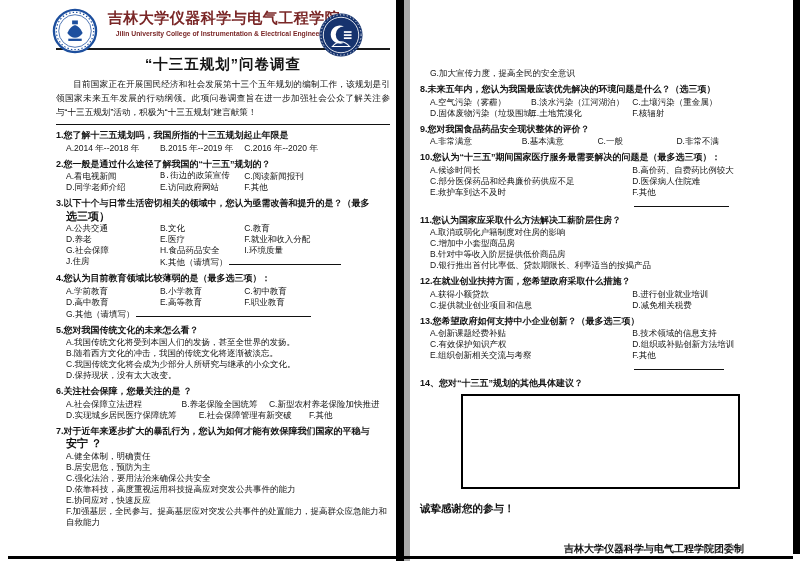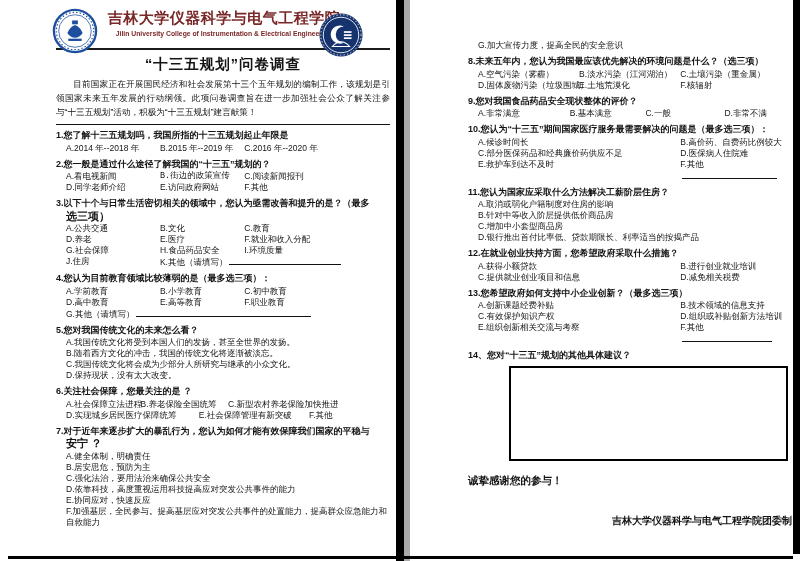--- a/index.html
+++ b/index.html
@@ -8,21 +8,21 @@
     background:#ffffff;color:#141414;
     font-family:"Liberation Sans","DejaVu Sans",sans-serif;
   }
   
   .divider-black{position:absolute;left:396px;top:0;width:8px;height:561px;background:#000;}
   .divider-gray{position:absolute;left:404px;top:0;width:6px;height:561px;background:#a9a9a9;}
   .right-edge{position:absolute;left:793px;top:0;width:7px;height:554px;background:#000;}
   .bottom-line{position:absolute;left:8px;top:556px;width:785px;height:3px;background:#000;}
 
   #content-left{position:absolute;left:56px;top:4px;width:334px;}
-  #content-right{position:absolute;left:420px;top:40px;width:326px;margin-left:48px;}
+  #content-right{position:absolute;left:420px;top:68px;width:326px;}
 
   
   .header{position:relative;height:41px;border-bottom:2px solid #1a1a1a;padding-left:46px;padding-right:44px;}
   .school-cn{font-size:15px;font-weight:bold;letter-spacing:.5px;text-align:center;line-height:22px;margin-top:3px;white-space:nowrap;}
   .school-en{font-size:6.8px;font-weight:bold;text-align:center;line-height:9px;white-space:nowrap;}
   .seal-left{position:absolute;left:-4px;top:1px;width:46px;height:46px;}
   .seal-right{position:absolute;right:26px;top:5px;width:46px;height:46px;}
 
   .doc-title{text-align:center;font-size:14.5px;font-weight:bold;letter-spacing:1px;margin:5px 0 3px;}
   .intro{font-size:8.6px;line-height:14px;text-align:justify;text-indent:2em;border-bottom:1.5px solid #111;padding-bottom:5px;}
@@ -166,21 +166,21 @@
           <div class="opt-row">
             <span class="opt-cell last"><span>D.保持现状，没有太大改变。</span></span>
           </div>
         </div>
       </div>
       <div class="q">
         <div class="q-title">6.关注社会保障，您最关注的是 ？</div>
         <div class="opts">
           <div class="opt-row">
             <span class="opt-cell" style="width: 23%;"><span>A.社会保障立法进程</span></span>
-            <span class="opt-cell" style="width: 27%;"><span>B.养老保险全国统筹</span></span>
+            <span class="opt-cell" style="width: 27%; margin-left: 41px;"><span>B.养老保险全国统筹</span></span>
             <span class="opt-cell last"><span>C.新型农村养老保险加快推进</span></span>
           </div>
           <div class="opt-row">
             <span class="opt-cell" style="width: 41%;"><span>D.实现城乡居民医疗保障统筹</span></span>
             <span class="opt-cell" style="width: 34%;"><span>E.社会保障管理有新突破</span></span>
             <span class="opt-cell last"><span>F.其他</span></span>
           </div>
         </div>
       </div>
       <div class="q">
@@ -256,24 +256,24 @@
           </div>
         </div>
       </div>
       <div class="q">
         <div class="q-title">11.您认为国家应采取什么方法解决工薪阶层住房？</div>
         <div class="opts">
           <div class="opt-row">
             <span class="opt-cell last"><span>A.取消或弱化户籍制度对住房的影响</span></span>
           </div>
           <div class="opt-row">
+            <span class="opt-cell last"><span>C.增加中小套型商品房</span></span>
+          </div>
+          <div class="opt-row">
             <span class="opt-cell last"><span>B.针对中等收入阶层提供低价商品房</span></span>
-          </div>
-          <div class="opt-row">
-            <span class="opt-cell last"><span>C.增加中小套型商品房</span></span>
           </div>
           <div class="opt-row">
             <span class="opt-cell last"><span>D.银行推出首付比率低、贷款期限长、利率适当的按揭产品</span></span>
           </div>
         </div>
       </div>
       <div class="q">
         <div class="q-title">12.在就业创业扶持方面，您希望政府采取什么措施？</div>
         <div class="opts">
           <div class="opt-row">

